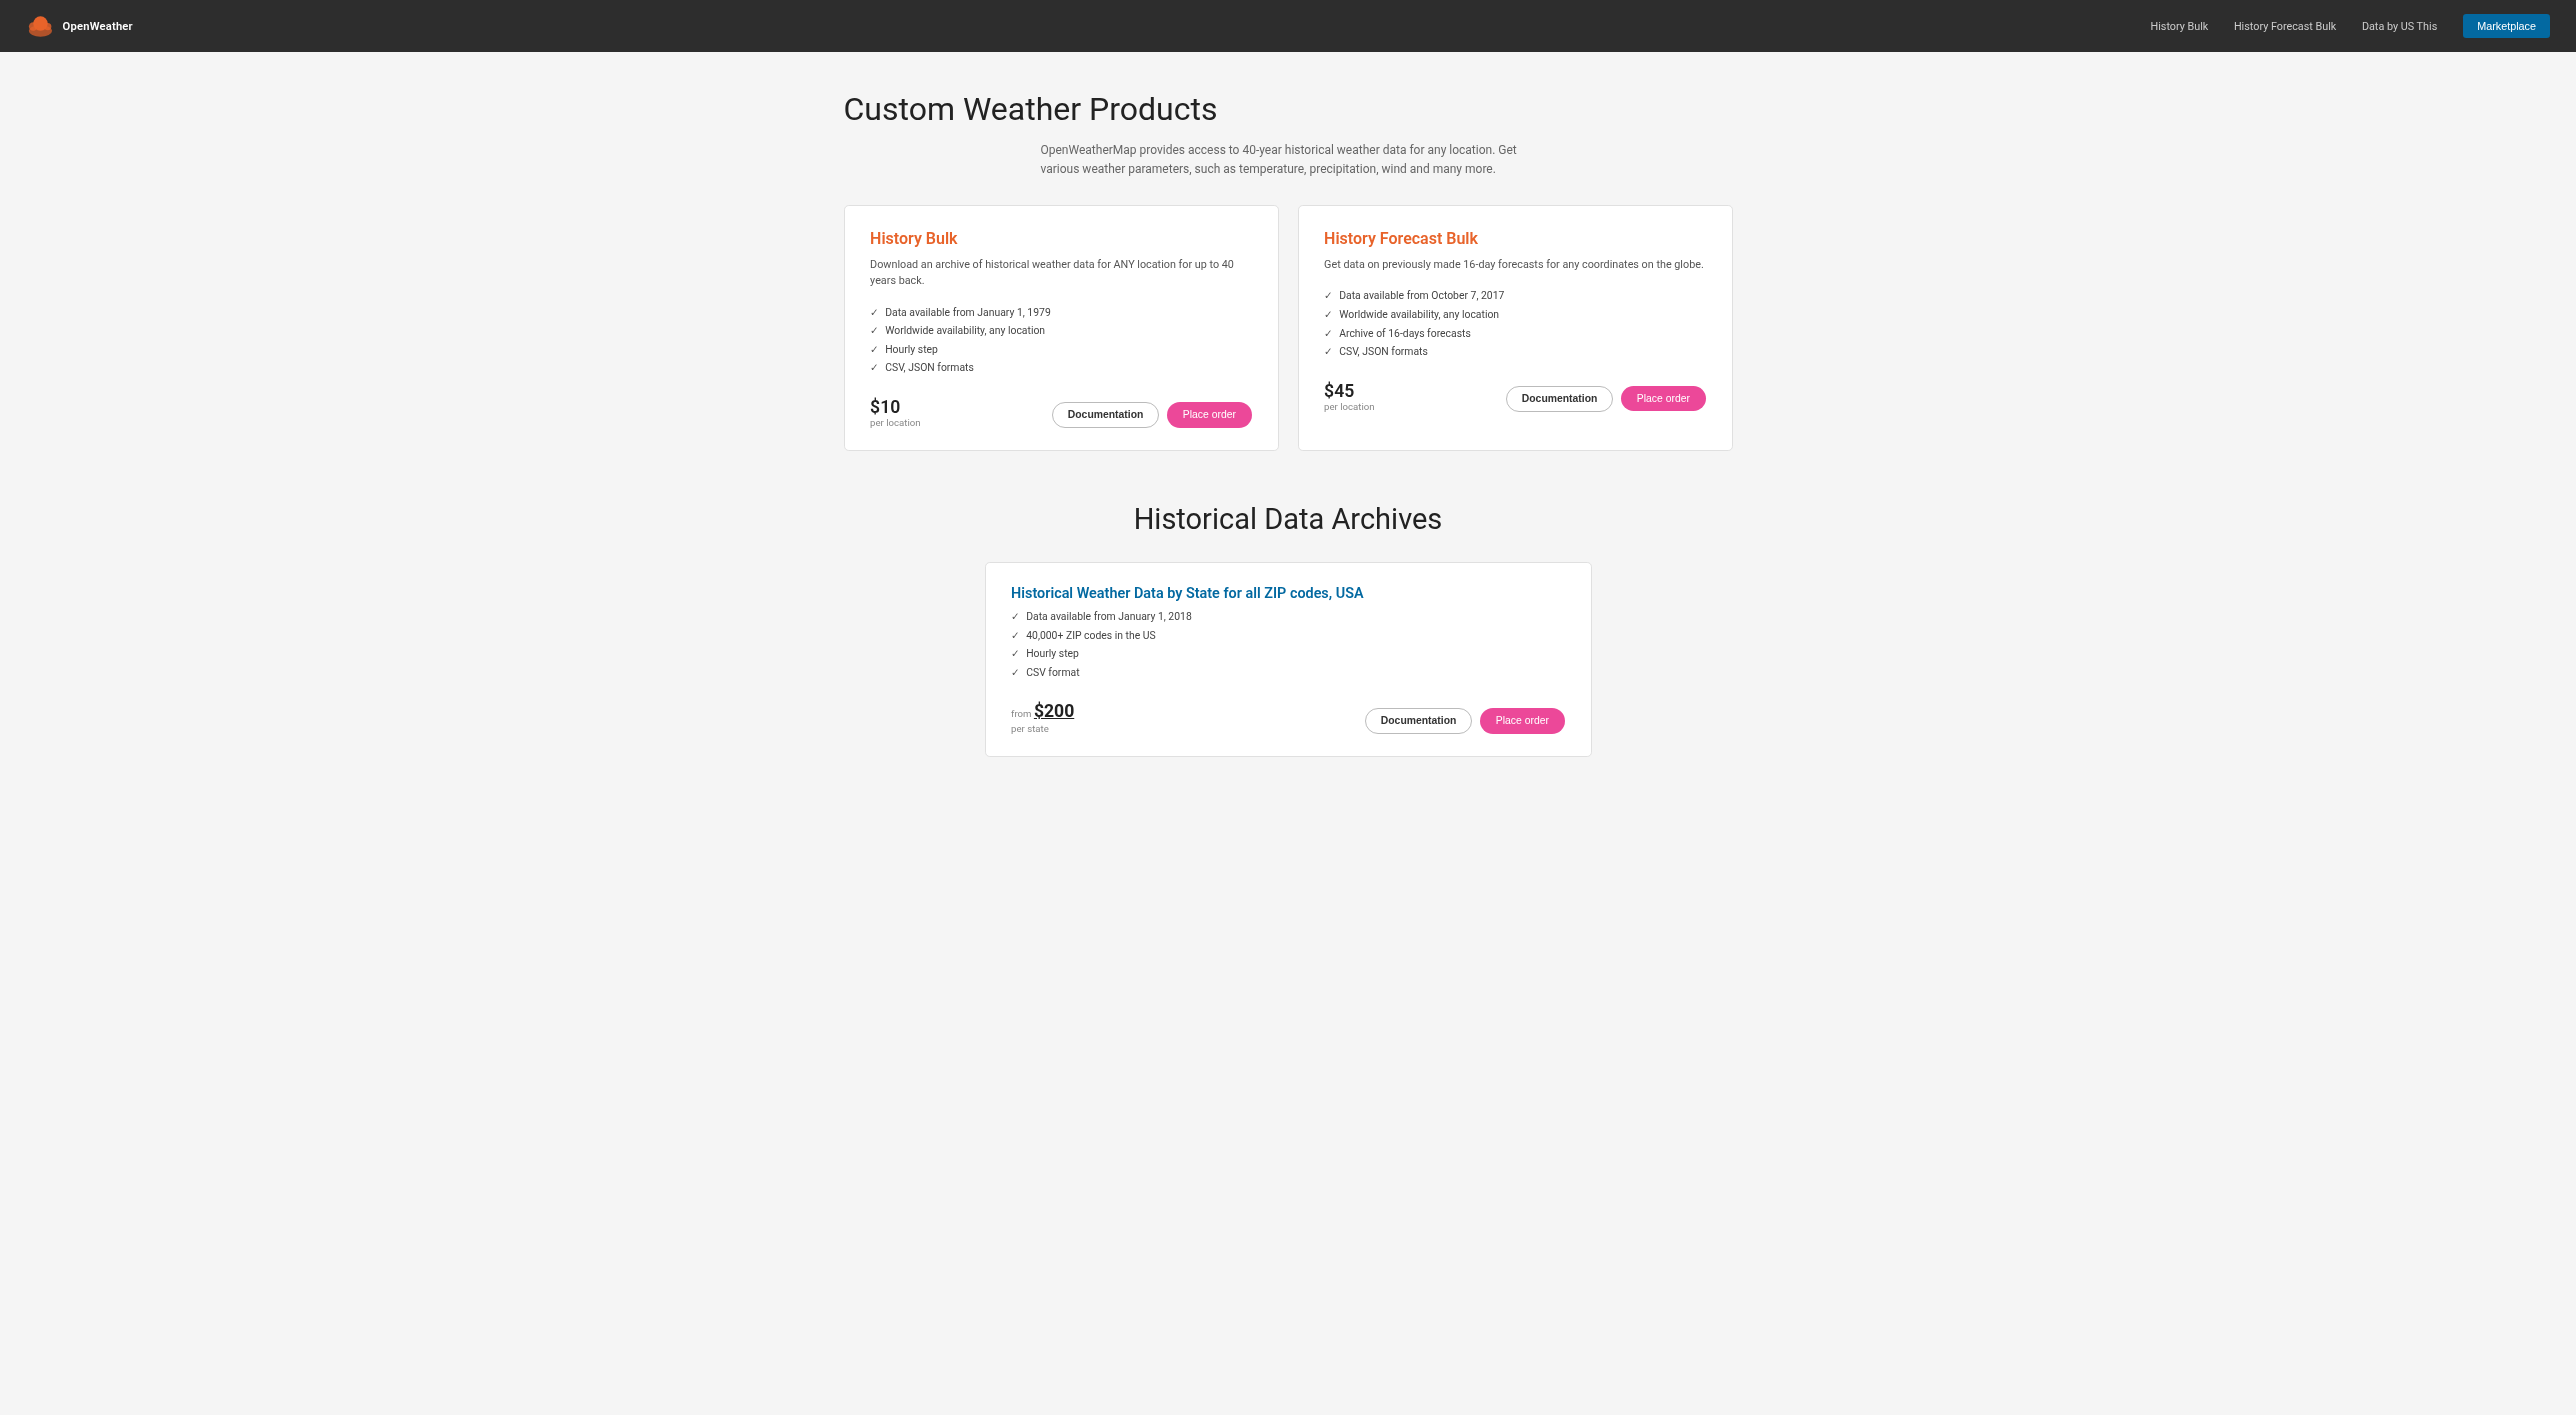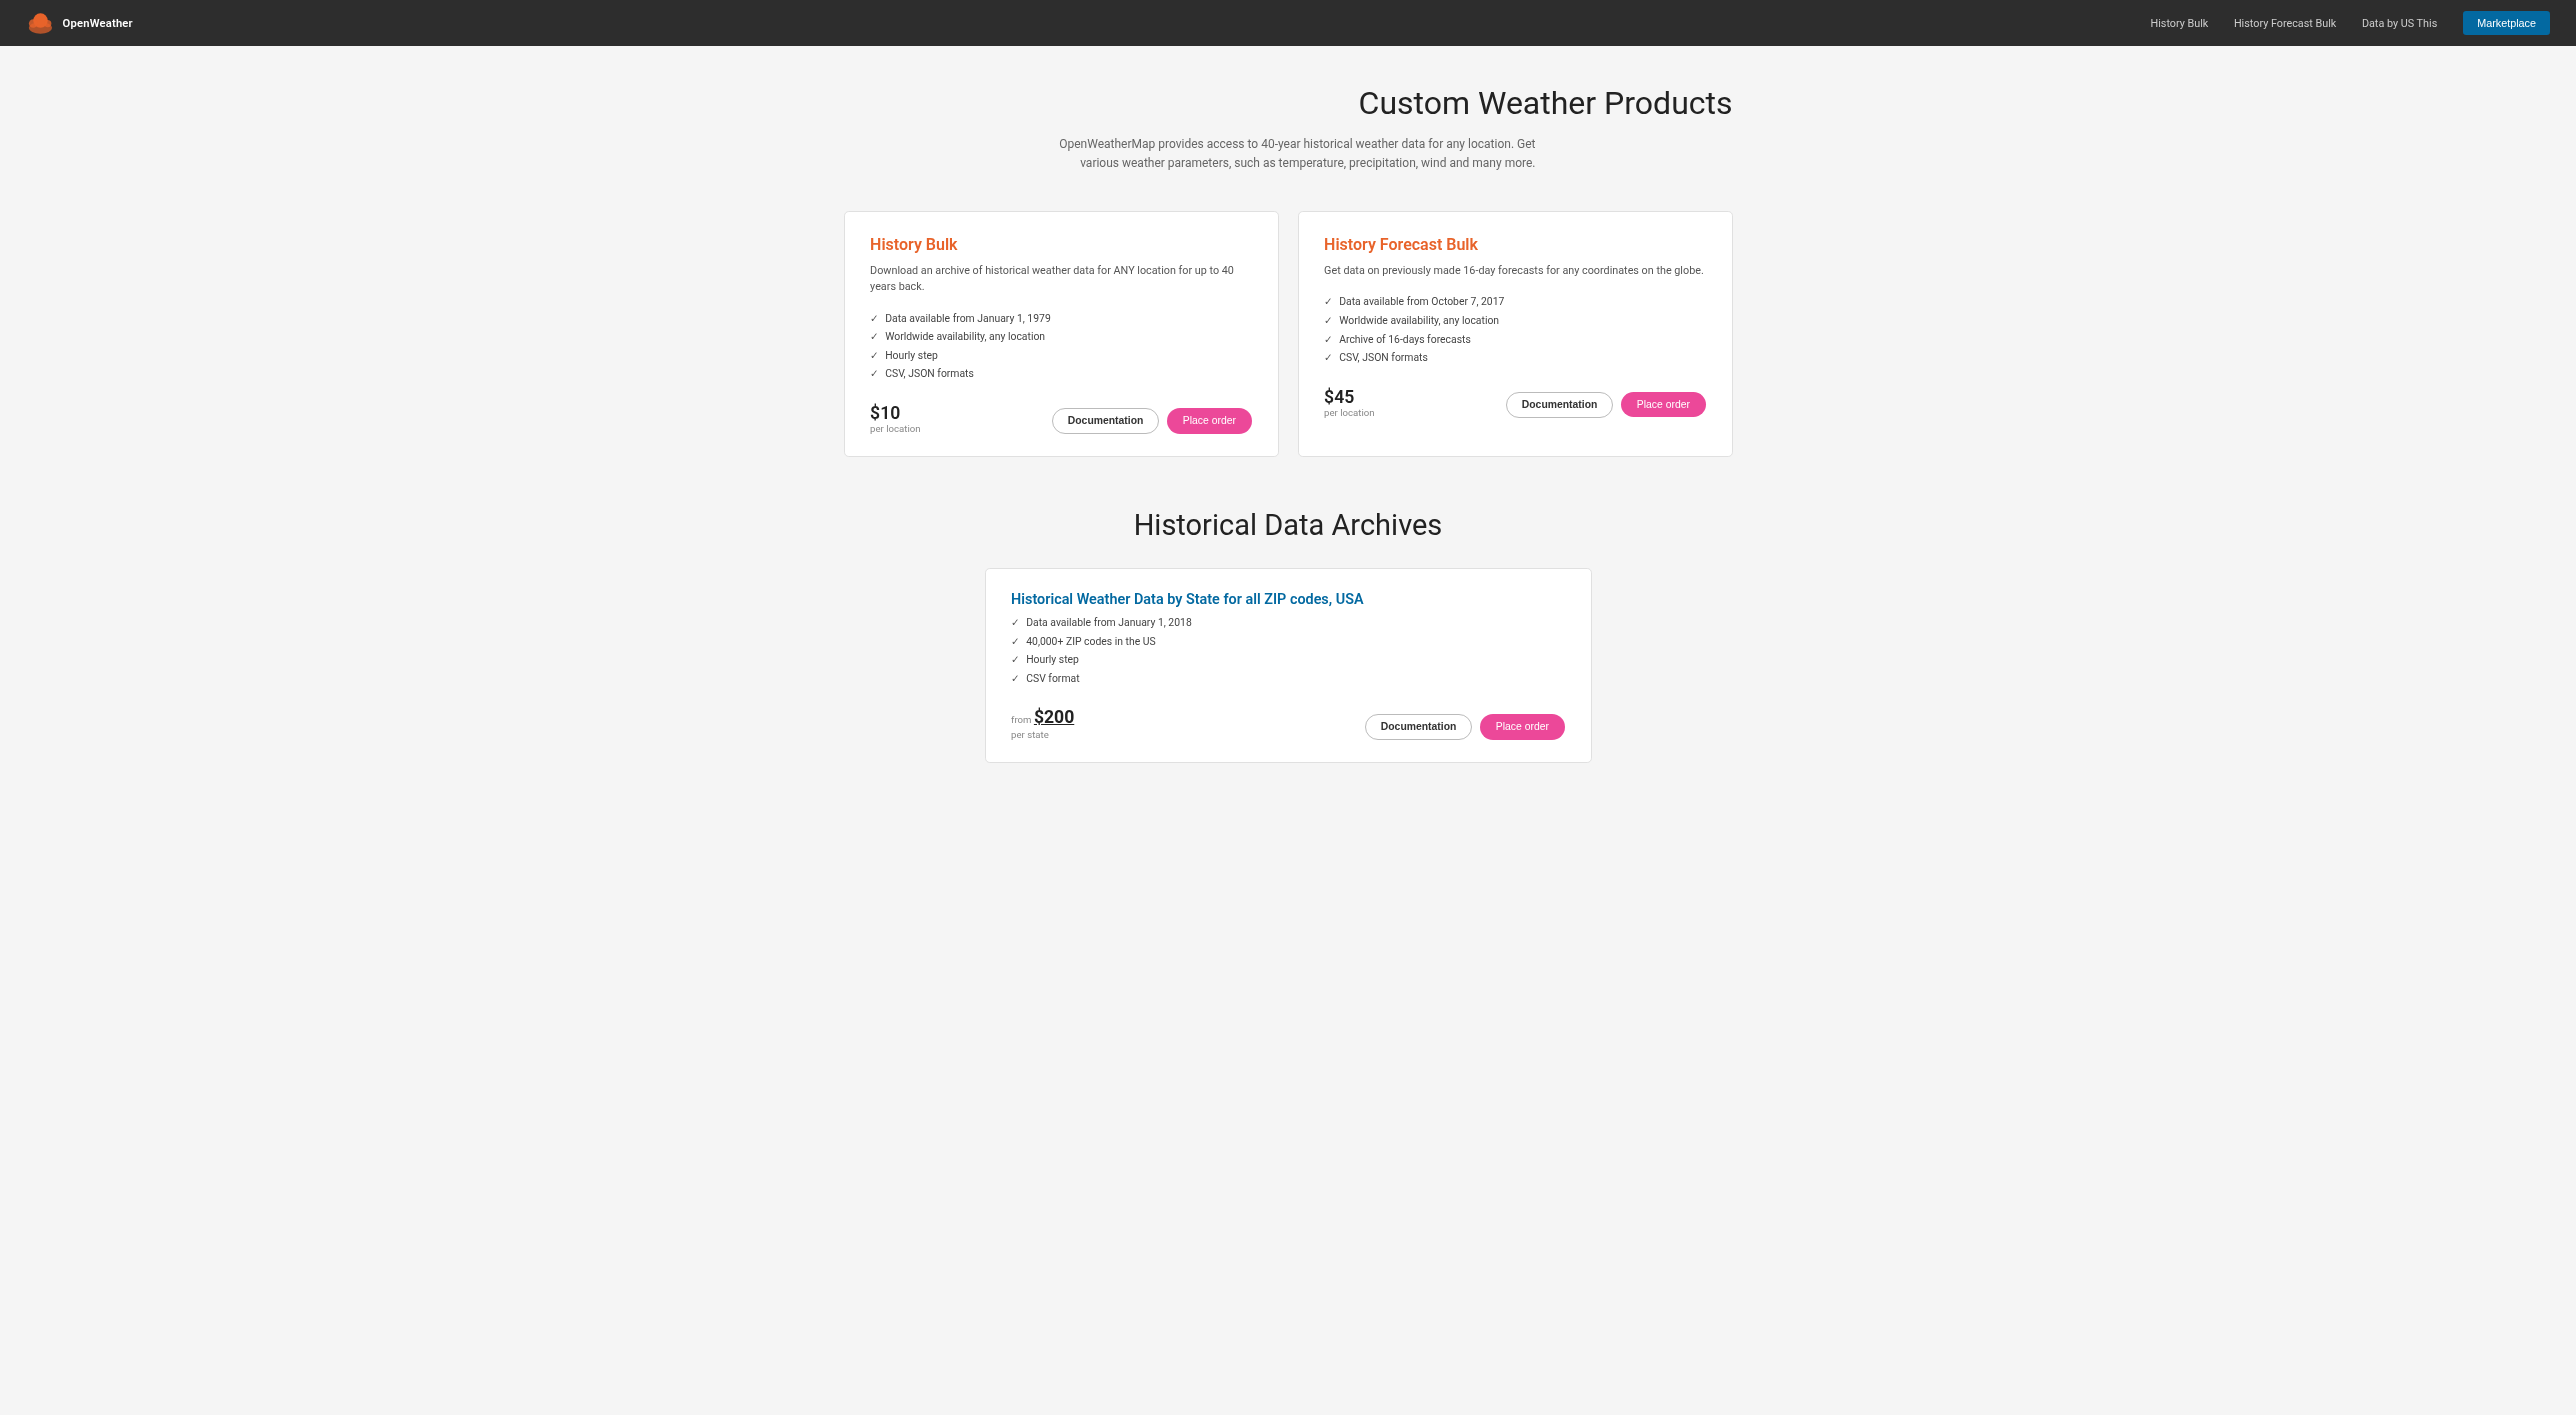--- a/index.html
+++ b/index.html
@@ -13,21 +13,21 @@
       background: #f5f5f5;
       color: #333;
     }
 
     
     .navbar {
       background: #2d2d2d;
       display: flex;
       align-items: center;
       padding: 0 25.6px;
-      height: 46px;
+      height: 52px;
       position: sticky;
       top: 0;
       z-index: 100;
     }
 
     .navbar-logo {
       display: flex;
       align-items: center;
       gap: 8px;
       text-decoration: none;
@@ -71,22 +71,22 @@
 
     
     .main {
       max-width: 927px;
       margin: 0 auto;
       padding: 38px 19px 64px;
     }
 
     
     .page-header {
-      text-align: right;
-      margin-bottom: 38px;
+      text-align: left;
+      margin-bottom: 26px;
     }
 
     .page-title {
       font-size: 32px;
       font-weight: 400;
       color: #222;
       margin-bottom: 12.8px;
     }
 
     .page-subtitle {

